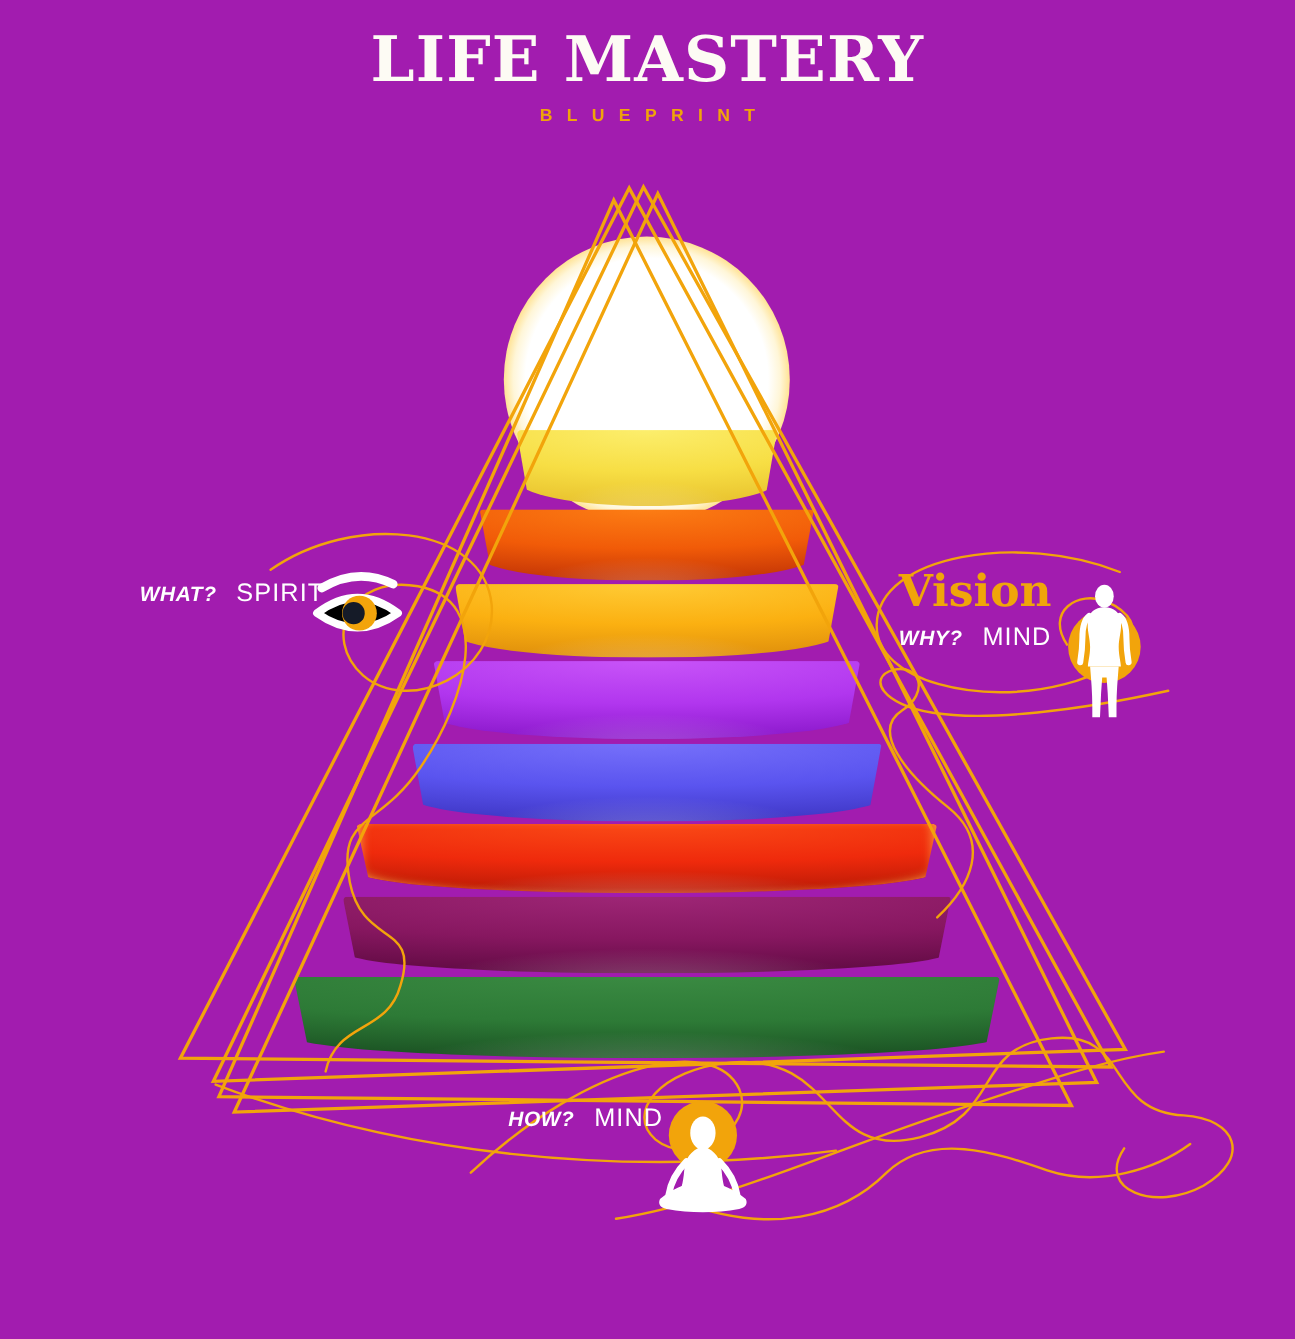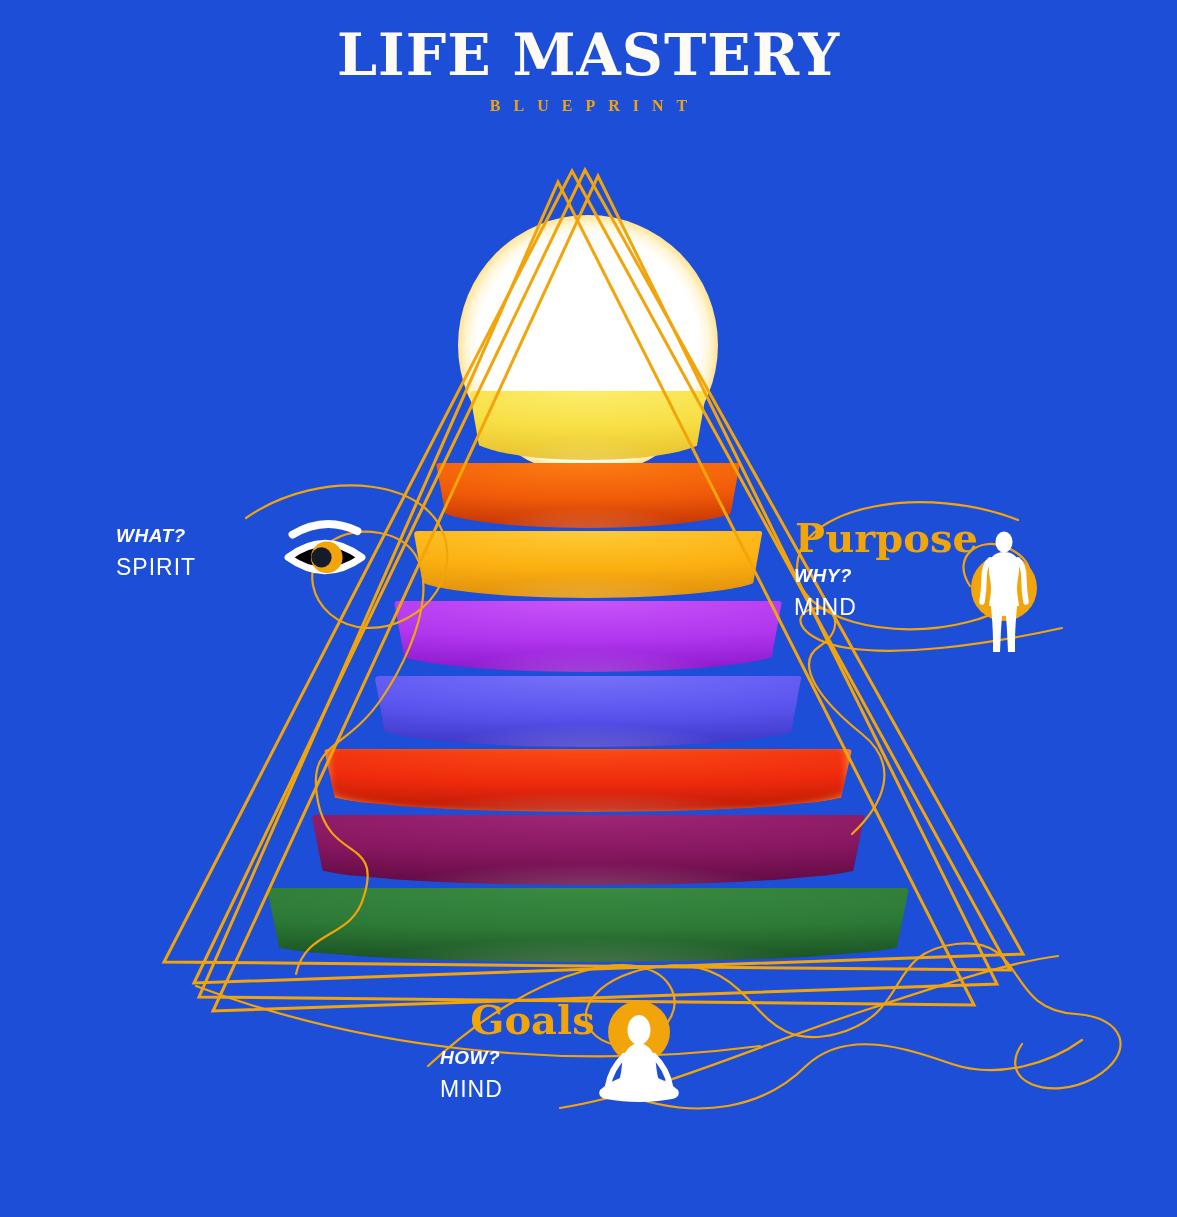--- a/index.html
+++ b/index.html
@@ -1,45 +1,45 @@
 <!DOCTYPE html>
 <html><head>
 <meta charset="utf-8">
 <style>
   html,body{margin:0;padding:0;background:#000;}
-  .canvas{position:relative;width:1177px;height:1217px;background:#1d4ed8;overflow:hidden;
+  .canvas{position:relative;width:1177px;height:1217px;background:#a21caf;overflow:hidden;
           font-family:"Liberation Sans", sans-serif;}
 
   
   .header{position:absolute;top:26px;left:0;width:100%;text-align:center;z-index:6;}
   .title{font-family:"DejaVu Serif", serif;font-weight:700;font-size:57px;line-height:58px;
          color:#FDFBF4;letter-spacing:1px;margin:0;}
   .subtitle{margin-top:13px;font-weight:700;font-size:16px;color:#F0A40A;
-            letter-spacing:13px;text-indent:13px;font-family:Liberation Serif, serif;}
+            letter-spacing:13px;text-indent:13px;}
 
   
   #orb{position:absolute;left:458px;top:215px;width:260px;height:260px;z-index:1;border-radius:50%;
        background:radial-gradient(circle,
          #FFFFFF 0 60%, #FFF6D8 66%, #FFDD82 72%,
          rgba(246,166,28,0.45) 80%, rgba(240,120,10,0.12) 88%, rgba(0,0,0,0) 94%);}
   #pyramid{position:absolute;inset:0;z-index:2;}
   .layer{position:absolute;}
   .layer.rim{box-shadow:inset 10px 0 10px -6px rgba(250,180,80,0.85),
                         inset -10px 0 10px -6px rgba(250,180,80,0.85);}
 
   
   #decor{position:absolute;left:0;top:0;z-index:3;pointer-events:none;}
   #decor path, #decor polygon{fill:none;stroke:#F2A40B;}
 
   
   .anno{position:absolute;z-index:5;text-align:center;}
   .anno-title{font-family:"DejaVu Serif", serif;font-weight:700;font-size:40px;line-height:44px;
               color:#F0A50A;}
-  .anno-sub{margin-top:5px;display:flex;justify-content:center;align-items:flex-start;gap:7px;
-            color:#FFFFFF;white-space:nowrap;flex-direction:column;}
+  .anno-sub{margin-top:5px;display:flex;justify-content:center;align-items:flex-end;gap:18px;
+            color:#FFFFFF;white-space:nowrap;}
   .anno-sub .q{font-style:italic;font-weight:700;font-size:19px;letter-spacing:0.5px;}
   .anno-sub .a{font-weight:400;font-size:23px;letter-spacing:1px;}
   .icon{position:absolute;z-index:5;}
 </style>
 </head>
 <body>
 
 <div class="canvas">
 
   <div class="header">
@@ -85,37 +85,36 @@
     </div>
   </div>
   <svg class="icon" style="left:281px;top:510px;" width="88" height="72" viewBox="0 0 100 82">
     <path d="M 13 28 Q 50 6 87 24" stroke="#FFFFFF" stroke-width="9" fill="none" stroke-linecap="round"></path>
     <path d="M 8 54 Q 50 22 92 54 Q 50 84 8 54 Z" fill="#000000" stroke="#FFFFFF" stroke-width="8" stroke-linejoin="round"></path>
     <circle cx="52" cy="54" r="18" fill="#F2A40B"></circle>
     <circle cx="46" cy="54" r="11.5" fill="#151B28"></circle>
   </svg>
 
   <div class="anno" style="left:794px;top:516px;width:185px;">
-    <div class="anno-title">Purpose</div>
+    <div class="anno-title">Vision</div>
     <div class="anno-sub">
       <span class="q">WHY?</span>
       <span class="a">MIND</span>
     </div>
   </div>
   <svg class="icon" style="left:958px;top:530px;" width="92" height="126" viewBox="0 0 92 126">
     <circle cx="46" cy="58" r="33" fill="#F2A40B"></circle>
     <ellipse cx="46" cy="12" rx="8.5" ry="10.5" fill="#FFFFFF"></ellipse>
     <path d="M 32 30 C 27 34 26 42 26 50 C 26 58 25 66 24 72" stroke="#FFFFFF" stroke-width="5.5" fill="none" stroke-linecap="round"></path>
     <path d="M 60 30 C 65 34 66 42 66 50 C 66 58 67 66 68 72" stroke="#FFFFFF" stroke-width="5.5" fill="none" stroke-linecap="round"></path>
     <path d="M 46 22 C 37 22 32 27 31 34 C 30 43 33 50 33 58 C 33 66 31 72 31 76 L 61 76 C 61 72 59 66 59 58 C 59 50 62 43 61 34 C 60 27 55 22 46 22 Z" fill="#FFFFFF"></path>
     <path d="M 33 76 C 34 88 35 100 35 112 L 35 122 L 42 122 L 43 100 L 44 86 L 48 86 L 49 100 L 50 122 L 57 122 L 57 112 C 57 100 58 88 59 76 Z" fill="#FFFFFF"></path>
   </svg>
 
   <div class="anno" style="left:440px;top:998px;width:185px;">
-    <div class="anno-title">Goals</div>
     <div class="anno-sub">
       <span class="q">HOW?</span>
       <span class="a">MIND</span>
     </div>
   </div>
   <svg class="icon" style="left:578px;top:1002px;" width="122" height="102" viewBox="0 0 122 102">
     <circle cx="61" cy="30" r="31" fill="#F2A40B"></circle>
     <path d="M 46 54 C 38 62 32 72 30 84" stroke="#FFFFFF" stroke-width="6" fill="none" stroke-linecap="round"></path>
     <path d="M 76 54 C 84 62 90 72 92 84" stroke="#FFFFFF" stroke-width="6" fill="none" stroke-linecap="round"></path>
     <ellipse cx="61" cy="28" rx="11.5" ry="15" fill="#FFFFFF"></ellipse>

